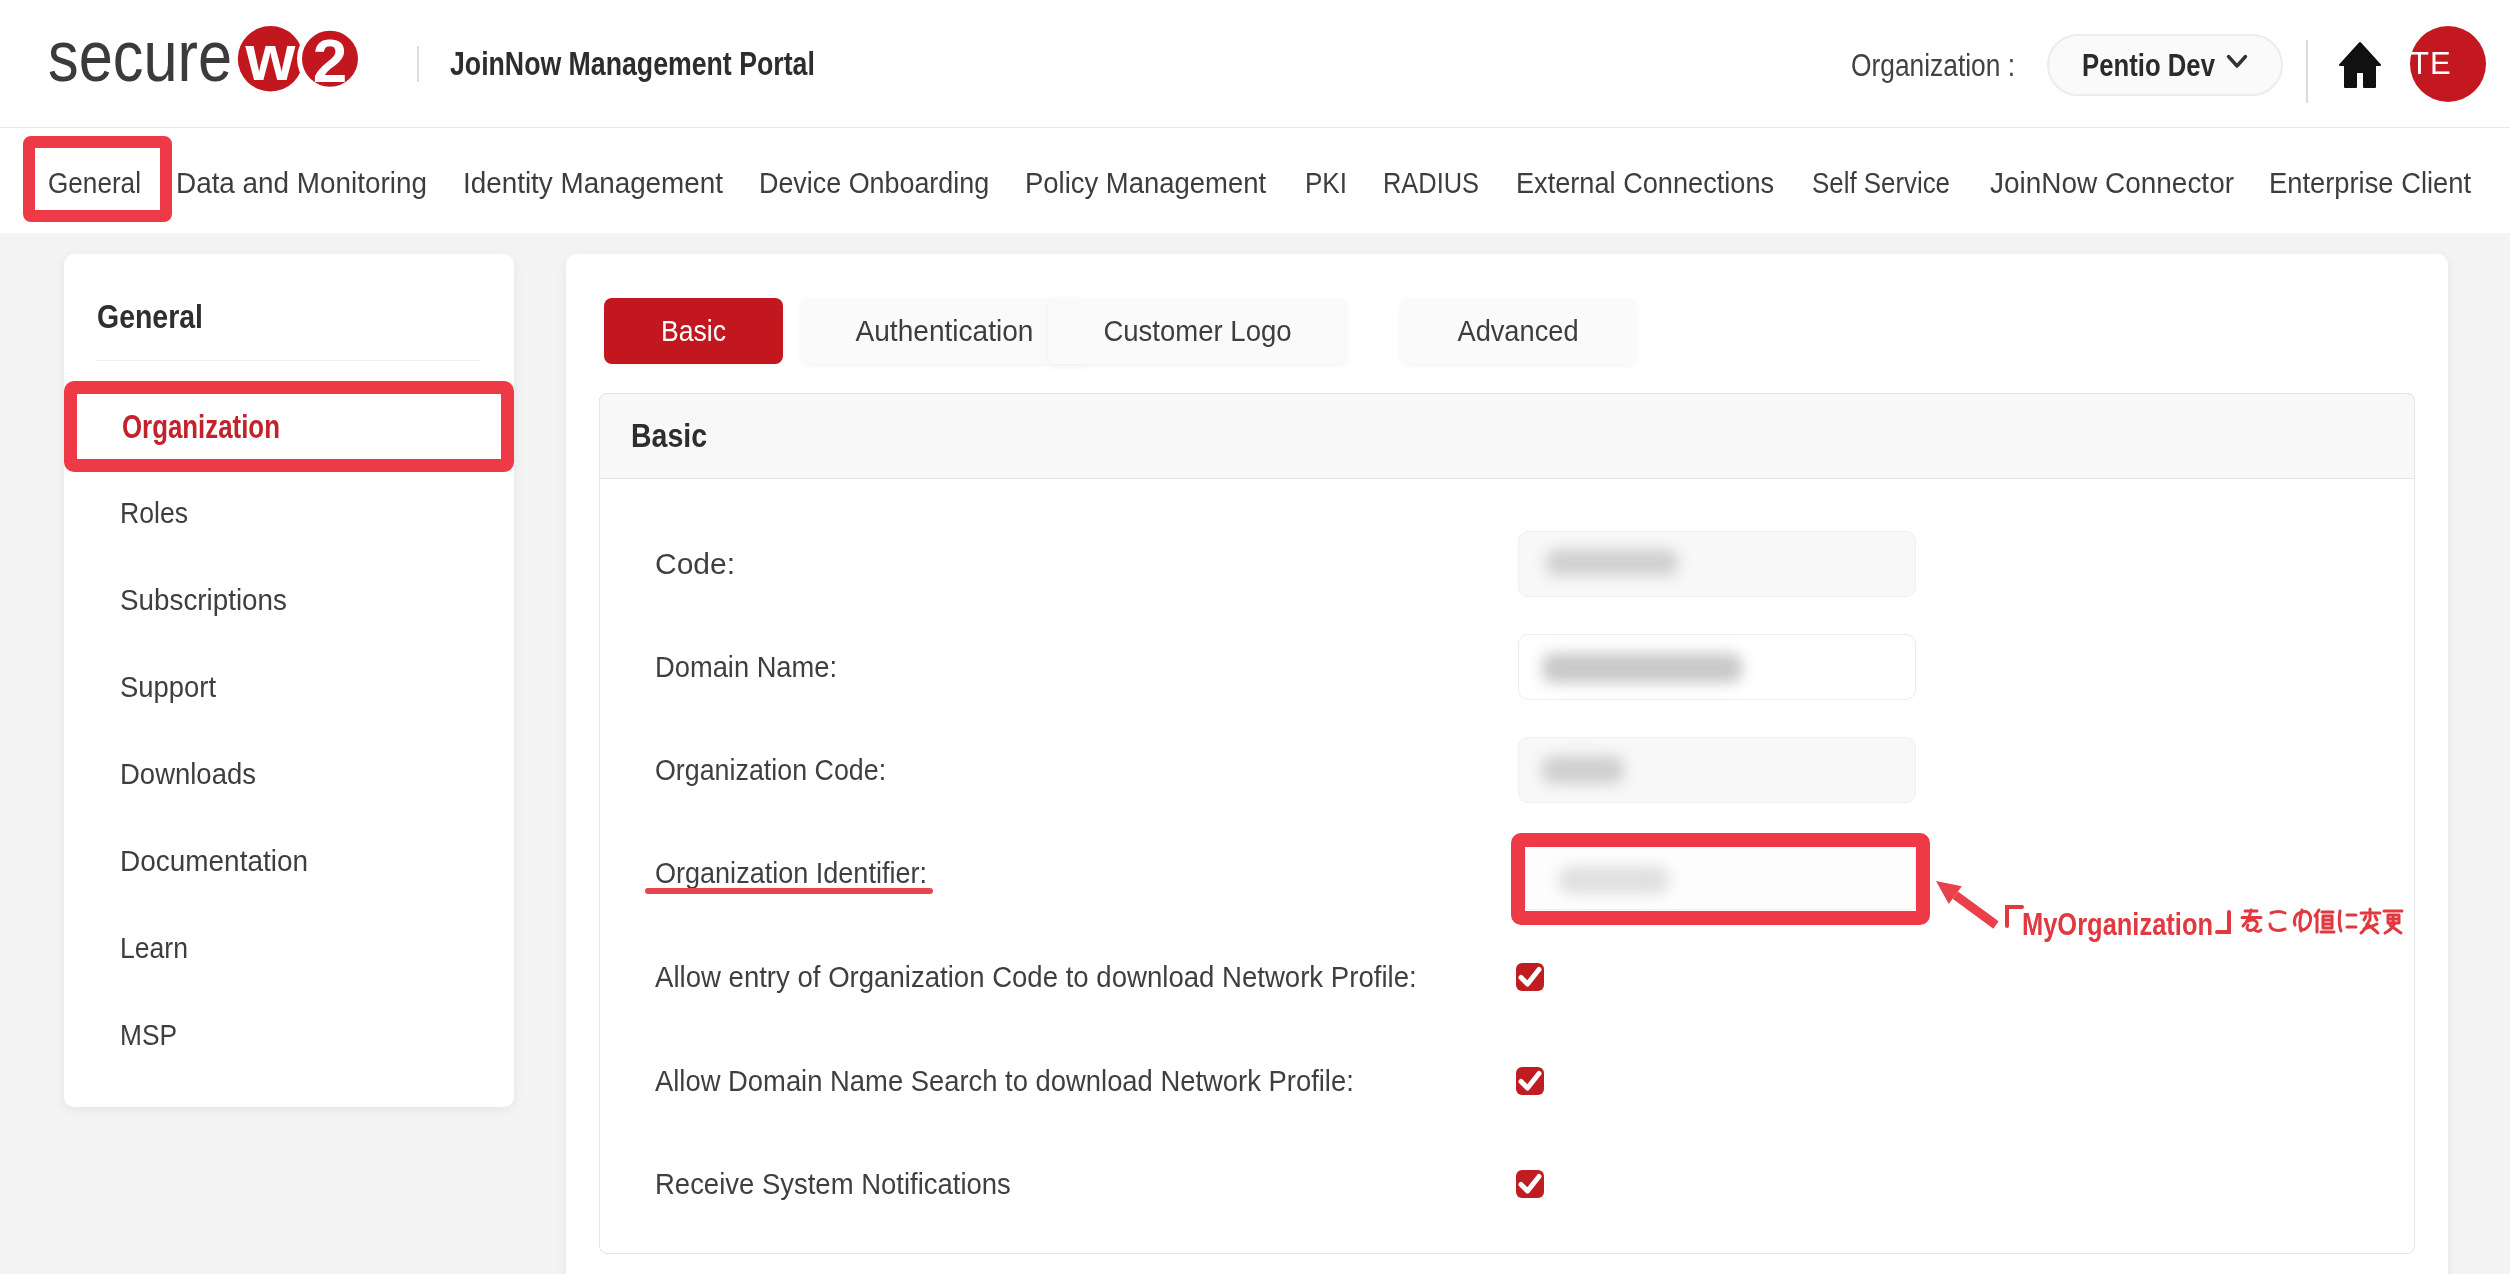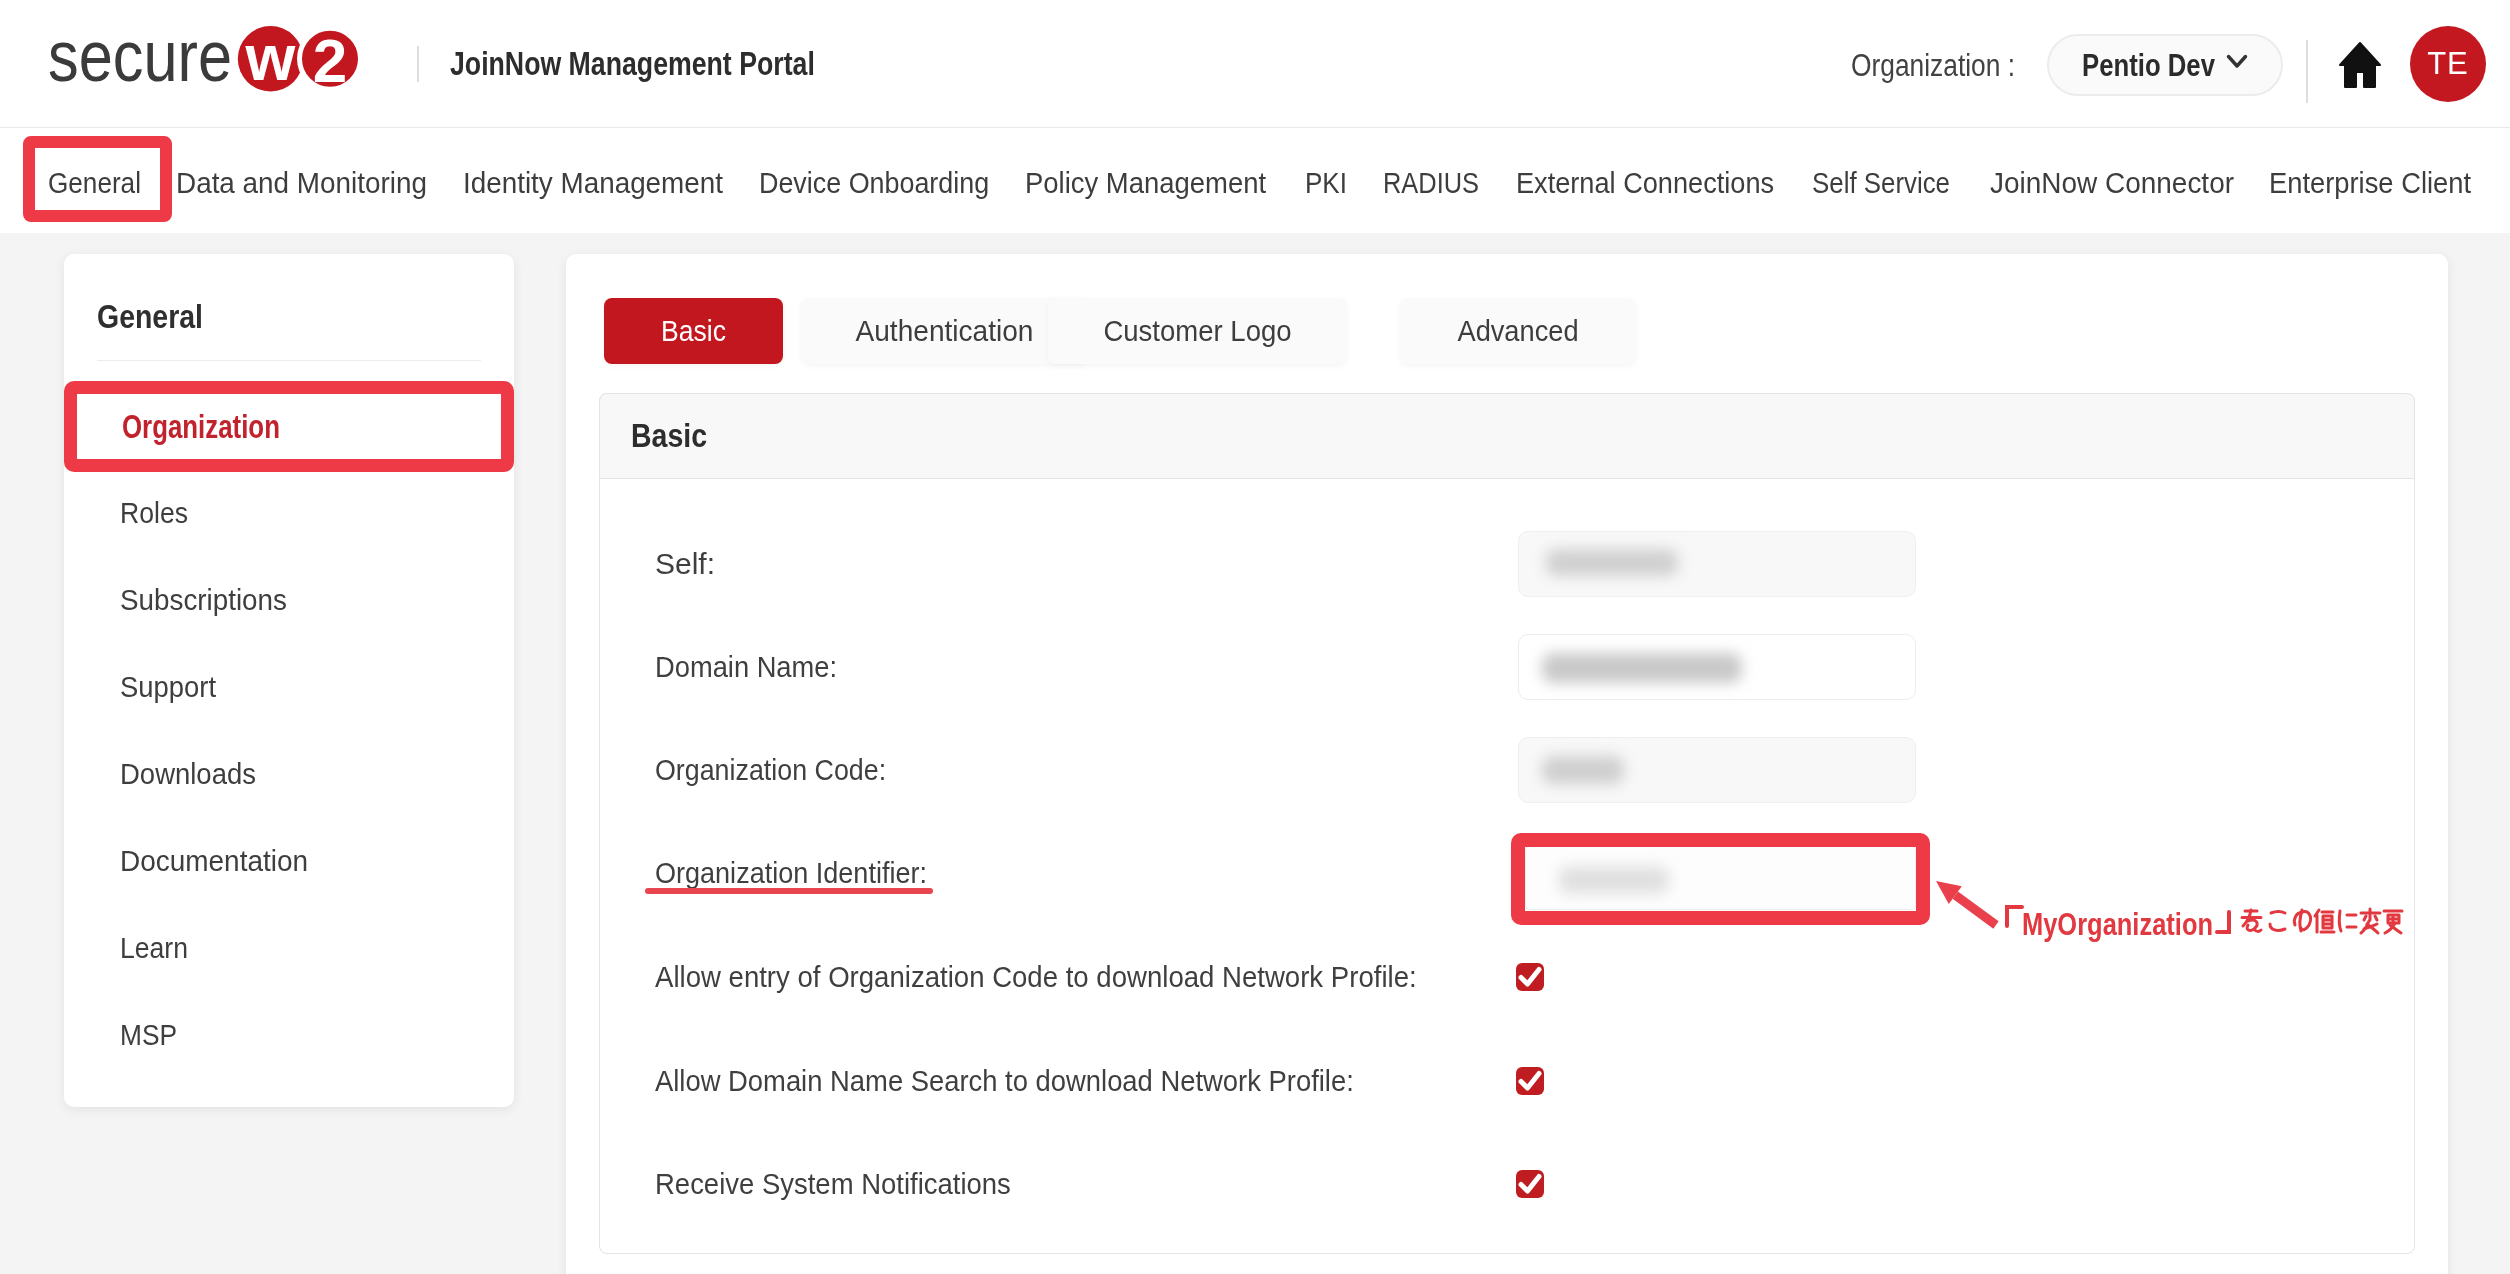--- a/index.html
+++ b/index.html
@@ -45,21 +45,21 @@
 <div class="abs" style="left:1851px; top:48px; font-size:31px; color:#424242; transform:scaleX(.85); transform-origin:left center;">Organization :</div>
 <div class="abs" style="left:2047px; top:34px; width:236px; height:62px; border-radius:31px; background:#fafafa; border:2px solid #ececec;"></div>
 <div class="abs" style="left:2082px; top:46px; height:38px; line-height:38px; font-size:32px; font-weight:bold; color:#2b2b2b; transform:scaleX(.804); transform-origin:left center;">Pentio Dev</div>
 <svg class="abs" style="left:2226px; top:53px;" width="22" height="18" viewBox="0 0 22 18">
   <path d="M2.5 3.5 L11 13 L19.5 3.5" fill="none" stroke="#333" stroke-width="3.4" stroke-linecap="round" stroke-linejoin="round"></path>
 </svg>
 <div class="abs" style="left:2306px; top:40px; width:2px; height:63px; background:#ddd;"></div>
 <svg class="abs" style="left:2339px; top:41px;" width="42" height="48" viewBox="0 0 42 48">
   <path d="M21 2 L41 24 H36 V46 H25 V31 H17 V46 H6 V24 H1 Z" fill="#111" stroke="#111" stroke-width="2" stroke-linejoin="round"></path>
 </svg>
-<div class="abs" style="left:2410px; top:26px; width:76px; height:76px; border-radius:50%; background:#c41821; color:#fff; font-size:31px; text-align:center; line-height:76px; letter-spacing:1px;">TE</div>
+<div class="abs" style="left:2410px; top:26px; width:76px; height:76px; border-radius:50%; background:#c41821; color:#fff; font-size:31px; text-align:left; line-height:76px; letter-spacing:1px;">TE</div>
 
 <div class="abs navitem" style="left:48px; transform:scaleX(.871);">General</div>
 <div class="abs navitem" style="left:176px; transform:scaleX(.929);">Data and Monitoring</div>
 <div class="abs navitem" style="left:463px; transform:scaleX(.928);">Identity Management</div>
 <div class="abs navitem" style="left:759px; transform:scaleX(.896);">Device Onboarding</div>
 <div class="abs navitem" style="left:1025px; transform:scaleX(.915);">Policy Management</div>
 <div class="abs navitem" style="left:1305px; transform:scaleX(.868);">PKI</div>
 <div class="abs navitem" style="left:1383px; transform:scaleX(.847);">RADIUS</div>
 <div class="abs navitem" style="left:1516px; transform:scaleX(.905);">External Connections</div>
 <div class="abs navitem" style="left:1812px; transform:scaleX(.862);">Self Service</div>
@@ -91,21 +91,21 @@
     <span style="transform:scaleX(.917);">Customer Logo</span>
   </div>
 <div class="abs tab" style="left:1400px; width:236px;">
     <span style="transform:scaleX(.907);">Advanced</span>
   </div>
 
 <div class="abs panel"></div>
 <div class="abs phead"></div>
 <div class="abs" style="left:631px; top:417px; font-size:33px; font-weight:bold; color:#2d2d2d; transform:scaleX(.863); transform-origin:left center;">Basic</div>
 
-<div class="abs flabel" style="left:655px; top:544px;">Self:</div>
+<div class="abs flabel" style="left:655px; top:544px;">Code:</div>
 <div class="abs flabel" style="left:655px; top:647px; transform:scaleX(.910);">Domain Name:</div>
 <div class="abs flabel" style="left:655px; top:750px; transform:scaleX(.894);">Organization Code:</div>
 <div class="abs flabel" style="left:655px; top:853px; transform:scaleX(.901);">Organization Identifier:</div>
 <div class="abs" style="left:645px; top:888px; width:288px; height:6px; border-radius:3px; background:#e8454e;"></div>
 <div class="abs flabel" style="left:655px; top:957px; transform:scaleX(.919);">Allow entry of Organization Code to download Network Profile:</div>
 <div class="abs flabel" style="left:655px; top:1061px; transform:scaleX(.913);">Allow Domain Name Search to download Network Profile:</div>
 <div class="abs flabel" style="left:655px; top:1164px; transform:scaleX(.916);">Receive System Notifications</div>
 
 <div class="abs inp inpgray" style="top:531px;"></div>
 <div class="abs inp inpwhite" style="top:634px;"></div>

